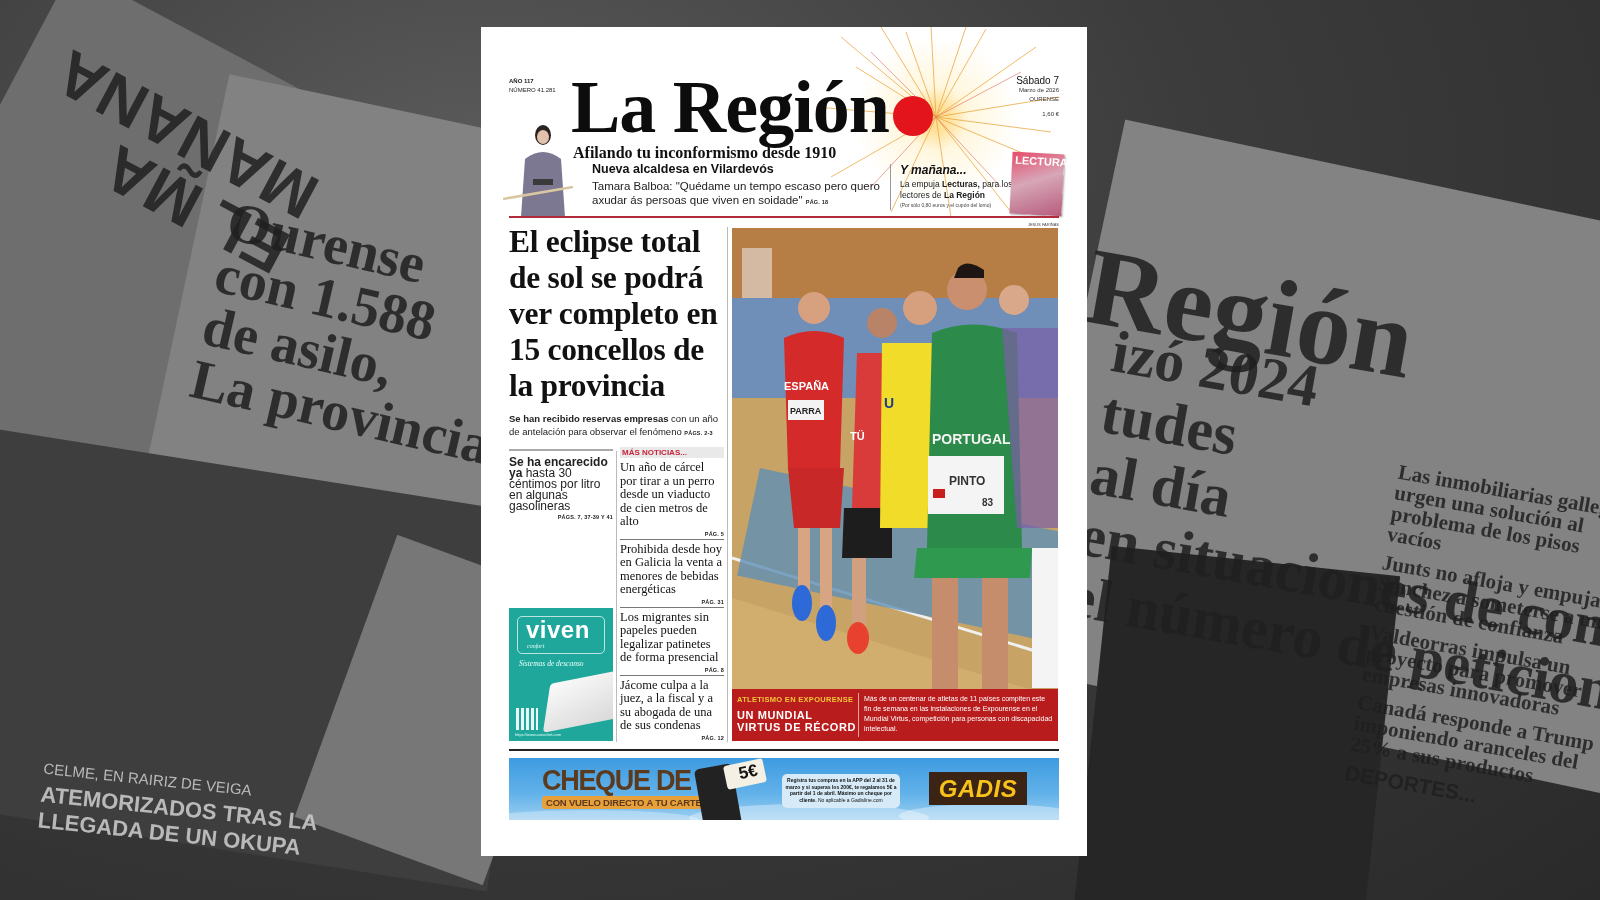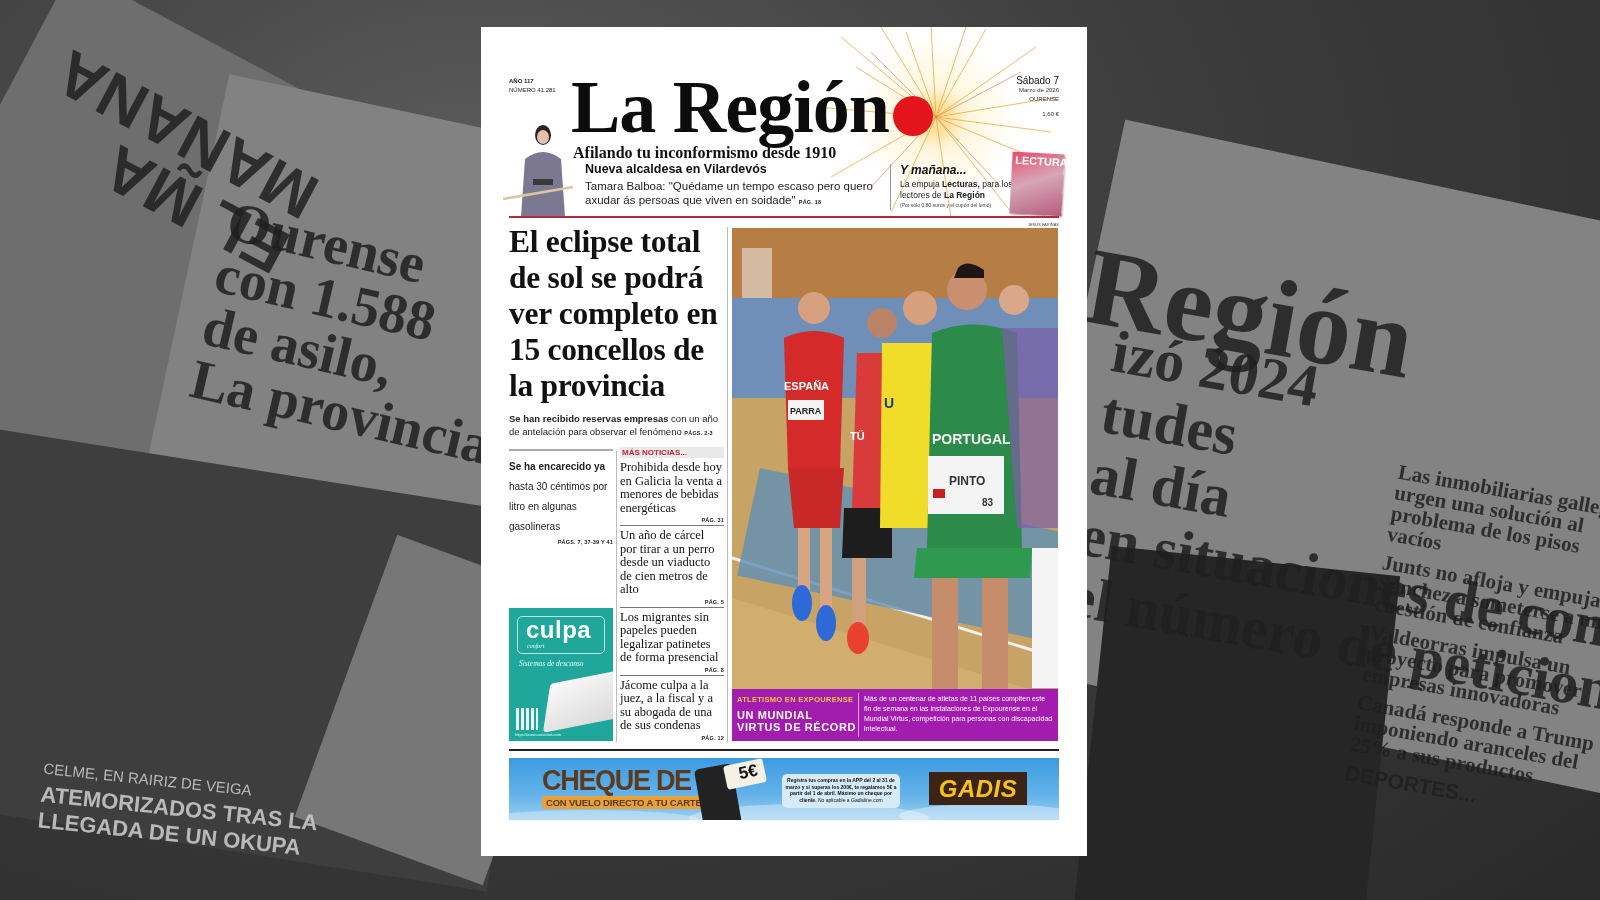--- a/index.html
+++ b/index.html
@@ -37,21 +37,21 @@
   .burst svg { position: absolute; inset: 0; }
   .meta-left { position: absolute; left: 28px; top: 50px; font-size: 6px; color: #222; line-height: 9px; }
   .meta-left b { font-weight: bold; }
   .meta-right { position: absolute; right: 28px; top: 48px; text-align: right; font-size: 6px; color: #333; line-height: 9px; }
   .meta-right .day { font-weight: normal; font-size: 10px; color: #111; line-height: 11px; margin-left: 36px; }
   .meta-right .price { margin-top: 6px; display: block; }
   .logo { position: absolute; left: 90px; top: 40px; font-family: "Liberation Serif", serif; font-weight: bold; font-size: 74px; letter-spacing: -1px; color: #0c0c0c; line-height: 80px; }
   .logo .dot { position: absolute; left: 322px; top: 29px; width: 40px; height: 40px; border-radius: 50%; background: #e3141b; }
   .tagline { position: absolute; left: 92px; top: 117px; font-family: "Liberation Serif", serif; font-size: 16px; font-weight: bold; color: #111; }
   .person { position: absolute; left: 22px; top: 92px; width: 80px; height: 100px; }
-  .teaser1 { position: absolute; left: 104px; top: 135px; width: 290px; }
+  .teaser1 { position: absolute; left: 111px; top: 135px; width: 290px; }
   .teaser1 .title { font-weight: bold; font-size: 12.5px; color: #111; }
   .teaser1 .body { font-size: 11.5px; color: #222; line-height: 14px; margin-top: 3px; }
   .pg { font-family: "Liberation Sans", sans-serif; font-weight: bold; font-size: 5.5px; color: #222; letter-spacing: .2px; }
   .vdiv { position: absolute; left: 409px; top: 137px; width: 1px; height: 46px; background: #999; }
   .teaser2 { position: absolute; left: 419px; top: 136px; width: 115px; }
   .teaser2 .title { font-weight: bold; font-size: 12px; color: #111; font-style: italic; }
   .teaser2 .body { font-size: 8.5px; line-height: 11px; color: #222; margin-top: 2px; }
   .teaser2 .note { font-size: 5px; color: #444; margin-top: 1px; }
   .mag { position: absolute; left: 530px; top: 126px; width: 52px; height: 62px; background: linear-gradient(160deg,#e64b6b 0%,#d7a6b7 45%,#b65c7c 100%); box-shadow: 1px 1px 2px rgba(0,0,0,.3); transform: rotate(3deg); }
   .mag .mt { position: absolute; left: 3px; top: 2px; color: #fff; font-weight: bold; font-size: 11px; }
@@ -61,21 +61,21 @@
   
   .lead { position: absolute; left: 28px; top: 197px; width: 216px; }
   .lead h1 { font-family: "Liberation Serif", serif; font-weight: bold; font-size: 31.5px; line-height: 36px; color: #111; letter-spacing: -.3px; }
   .lead .sub { font-size: 9.5px; line-height: 13px; color: #222; margin-top: 8px; }
   .lead .sub b { font-weight: bold; }
   .colrule { position: absolute; background: #bbb; }
 
   .fuel { position: absolute; left: 28px; top: 422px; width: 104px; }
   .fuel .topline { height: 2px; background: #aaa; margin-bottom: 6px; }
   .fuel h2 { font-family: "Liberation Serif", serif; font-weight: bold; font-size: 15.5px; line-height: 17.5px; color: #111; }
-  .fuel .sub { font-size: 10px; line-height: 20px; color: #222; }
+  .fuel .sub { font-size: 12px; line-height: 11px; color: #222; }
   .fuel .sub b { font-weight: bold; }
   .fuel .pg { display: block; text-align: right; margin-top: 2px; }
 
   .more { position: absolute; left: 139px; top: 420px; width: 104px; }
   .more .label { background: #e9e9e9; color: #c8233a; font-weight: bold; font-size: 8px; padding: 1px 2px; }
   .more .item { border-bottom: 1px solid #777; padding: 3px 0 2px; }
   .more .item:last-child { border-bottom: none; }
   .more .item h3 { font-family: "Liberation Serif", serif; font-weight: normal; font-size: 12.5px; line-height: 13.5px; color: #111; }
   .more .item .pg { display: block; text-align: right; margin-top: 2px; }
 
@@ -86,21 +86,21 @@
   .ad-auro .slogan { position: absolute; left: 10px; top: 51px; color: #e8fffc; font-family: "Liberation Serif", serif; font-style: italic; font-size: 7.5px; }
   .ad-auro .mattress { position: absolute; left: 40px; top: 66px; width: 90px; height: 50px; background: linear-gradient(160deg,#fafafa,#d6d6d6); transform: skewX(-20deg) rotate(-12deg); border-radius: 4px; }
   .ad-auro .qr { position: absolute; left: 7px; top: 100px; width: 22px; height: 22px; background:
       repeating-linear-gradient(90deg,#fff 0 3px,transparent 3px 5px),
       repeating-linear-gradient(0deg,#1fa79b 0 2px,transparent 2px 4px); opacity: .9; }
   .ad-auro .url { position: absolute; left: 6px; top: 124px; color: #e4fffb; font-size: 4px; }
 
   
   .photo { position: absolute; left: 251px; top: 201px; width: 326px; height: 513px; overflow: hidden; background: #c99d5d; }
   .photo svg { position: absolute; inset: 0; }
-  .photo .caption { position: absolute; left: 0; bottom: 0; width: 386px; height: 52px; background: #a21caf; }
+  .photo .caption { position: absolute; left: 0; bottom: 0; width: 386px; height: 52px; background: #b91c1c; }
   .photo .caption .kicker { position: absolute; left: 5px; top: 6px; color: #f2c73a; font-weight: bold; font-size: 7.5px; letter-spacing: .3px; }
   .photo .caption .head { position: absolute; left: 5px; top: 20px; color: #fff; font-weight: bold; font-size: 11px; line-height: 12px; letter-spacing: .6px; }
   .photo .caption .vline { position: absolute; left: 126px; top: 4px; width: 1px; height: 44px; background: rgba(255,255,255,.6); }
   .photo .caption .body { position: absolute; left: 132px; top: 5px; width: 190px; color: #fff; font-size: 7px; line-height: 10px; }
   .photo .caption .pg { position: absolute; right: 8px; bottom: 5px; color: #fff; font-size: 6.5px; }
 
   
   .bottomrule { position: absolute; left: 28px; top: 722px; width: 550px; height: 2px; background: #222; }
   .ad-gadis { position: absolute; left: 28px; top: 731px; width: 550px; height: 62px; overflow: hidden;
     background: linear-gradient(180deg,#3d9be0 0%,#64b3ea 60%,#9ccff1 100%); }
@@ -250,40 +250,40 @@
     <div class="topline"></div>
     <div class="sub">
       <b>Se ha encarecido ya</b><span> hasta 30 céntimos por litro en algunas gasolineras</span>
     </div>
     <span class="pg">PÁGS. 7, 37-39 Y 41</span>
   </div>
 
   <div class="more">
     <div class="label">MÁS NOTICIAS...</div>
     <div class="item">
+      <h3>Un año de cárcel por tirar a un perro desde un viaducto de cien metros de alto</h3>
+      <span class="pg">PÁG. 5</span>
+    </div>
+    <div class="item">
       <h3>Prohibida desde hoy en Galicia la venta a menores de bebidas energéticas</h3>
       <span class="pg">PÁG. 31</span>
-    </div>
-    <div class="item">
-      <h3>Un año de cárcel por tirar a un perro desde un viaducto de cien metros de alto</h3>
-      <span class="pg">PÁG. 5</span>
     </div>
     <div class="item">
       <h3>Los migrantes sin papeles pueden legalizar patinetes de forma presencial</h3>
       <span class="pg">PÁG. 8</span>
     </div>
     <div class="item">
       <h3>Jácome culpa a la juez, a la fiscal y a su abogada de una de sus condenas</h3>
       <span class="pg">PÁG. 12</span>
     </div>
   </div>
 
   <div class="ad-auro">
     <div class="logo-box"></div>
-    <div class="brand">culpa</div>
+    <div class="brand">viven</div>
     <div class="conf">confort</div>
     <div class="slogan">Sistemas de descanso</div>
     <div class="mattress"></div>
     <div class="qr"></div>
     <div class="url">https://www.aurocfort.com</div>
   </div>
 
   <div class="photo">
     <svg width="326" height="513" viewBox="0 0 326 513">
       <rect width="326" height="110" fill="#b67e44"></rect>

